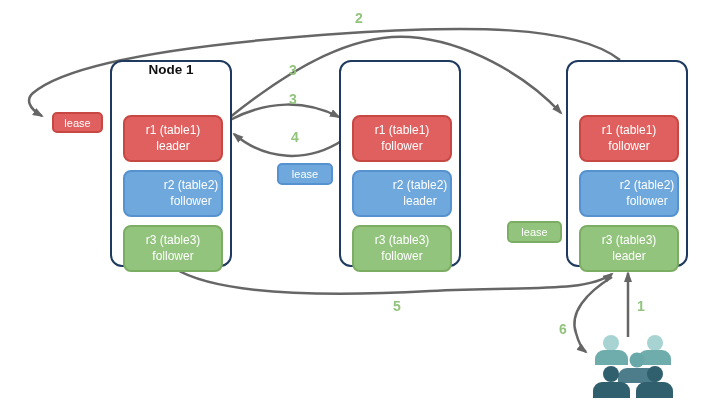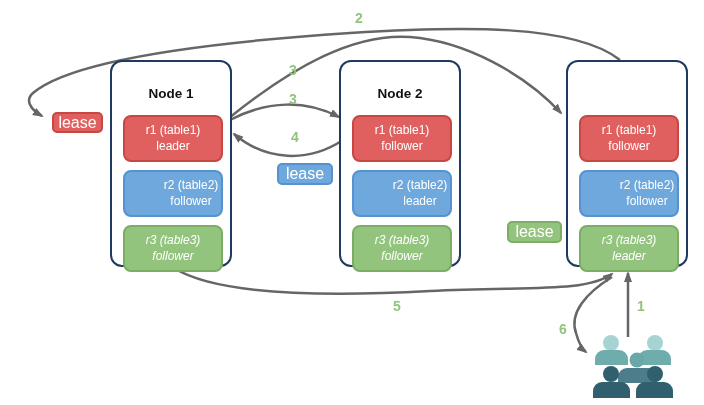--- a/index.html
+++ b/index.html
@@ -7,34 +7,34 @@
     position:relative;width:704px;height:405px;background:#fff;overflow:hidden;
     font-family:"Liberation Sans",sans-serif;
   }
   .layer{position:absolute;left:0;top:0;width:704px;height:405px;}
   
   .node{
     position:absolute;width:122px;height:207px;background:#fff;
     border:2px solid var(--node-border);border-radius:12px;box-sizing:border-box;
   }
   .node-title{
-    margin-top:24px;text-align:center;font-weight:bold;font-size:13.5px;color:var(--text-dark);
+    margin-top:0;text-align:center;font-weight:bold;font-size:13.5px;color:var(--text-dark);
   }
   .replica{
     position:absolute;left:11px;width:100px;height:47px;border-radius:8px;box-sizing:border-box;
     display:flex;flex-direction:column;align-items:center;justify-content:center;
     color:#fff;font-size:12px;line-height:1.28;text-align:center;border:2px solid transparent;margin-top:15px;
   }
   .replica.red{background:var(--red);border-color:var(--red-border);}
   .replica.blue{background:var(--blue);border-color:var(--blue-border);}
-  .replica.green{background:var(--green);border-color:var(--green-border);font-style:italic;}
+  .replica.green{background:var(--green);border-color:var(--green-border);}
   .r1{top:38px;} .r2{top:93px;padding-left:36px;} .r3{top:148px;}
   
   .lease{
-    position:absolute;border-radius:5px;box-sizing:border-box;color:#fff;font-size:16px;
+    position:absolute;border-radius:5px;box-sizing:border-box;color:#fff;font-size:11px;
     display:flex;align-items:center;justify-content:center;border:2px solid transparent;
   }
   .lease.red{left:52px;top:112px;width:51px;height:21px;background:var(--red);border-color:var(--red-border);}
   .lease.blue{left:277px;top:163px;width:56px;height:22px;background:var(--blue);border-color:var(--blue-border);}
   .lease.green{left:507px;top:221px;width:55px;height:22px;background:var(--green);border-color:var(--green-border);}
   
   .step{
     position:absolute;width:14px;text-align:center;font-weight:bold;font-size:14px;color:var(--step);
   }
   .s1{left:634px;top:298px;} .s2{left:352px;top:10px;}
@@ -73,21 +73,20 @@
       <span>r2 (table2)</span>
       <span>follower</span>
     </div>
     <div class="replica green r3">
       <span>r3 (table3)</span>
       <span>follower</span>
     </div>
   </div>
 
   <div class="node" style="left:339px;top:60px;">
-    <div class="node-title">Node 2</div>
     <div class="replica red r1">
       <span>r1 (table1)</span>
       <span>follower</span>
     </div>
     <div class="replica blue r2">
       <span>r2 (table2)</span>
       <span>leader</span>
     </div>
     <div class="replica green r3">
       <span>r3 (table3)</span>

